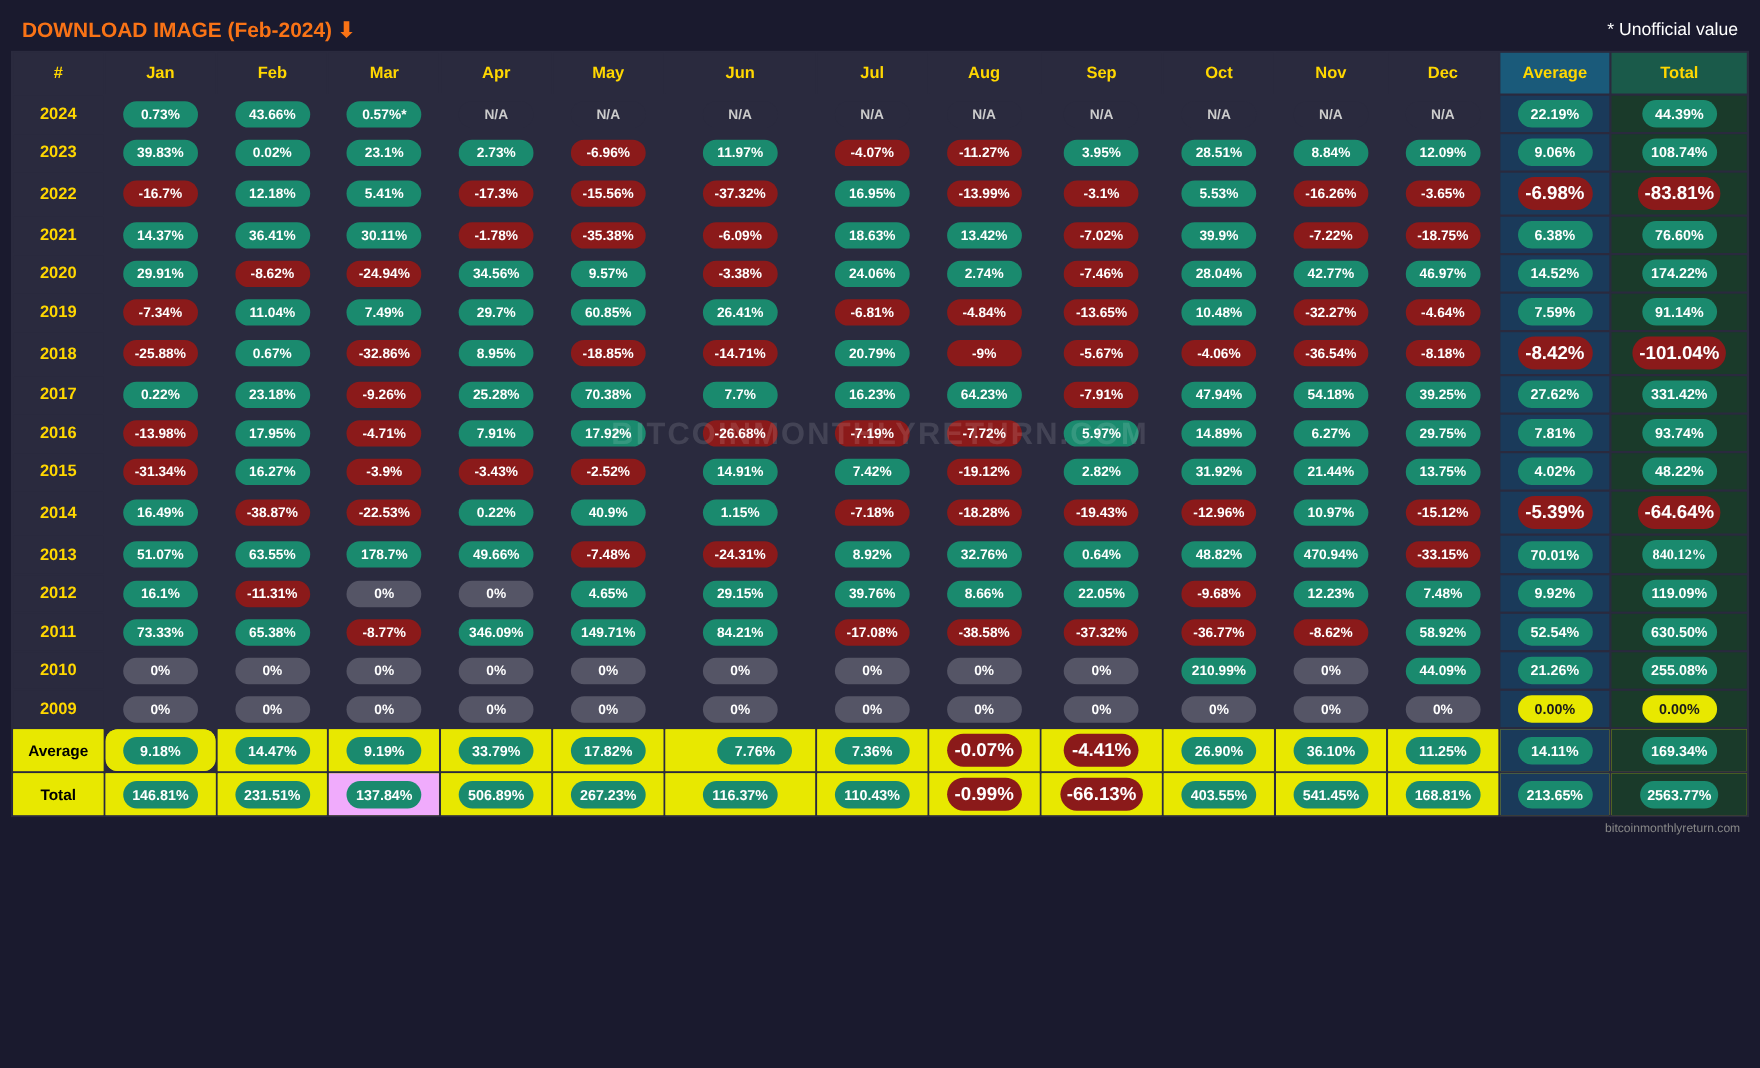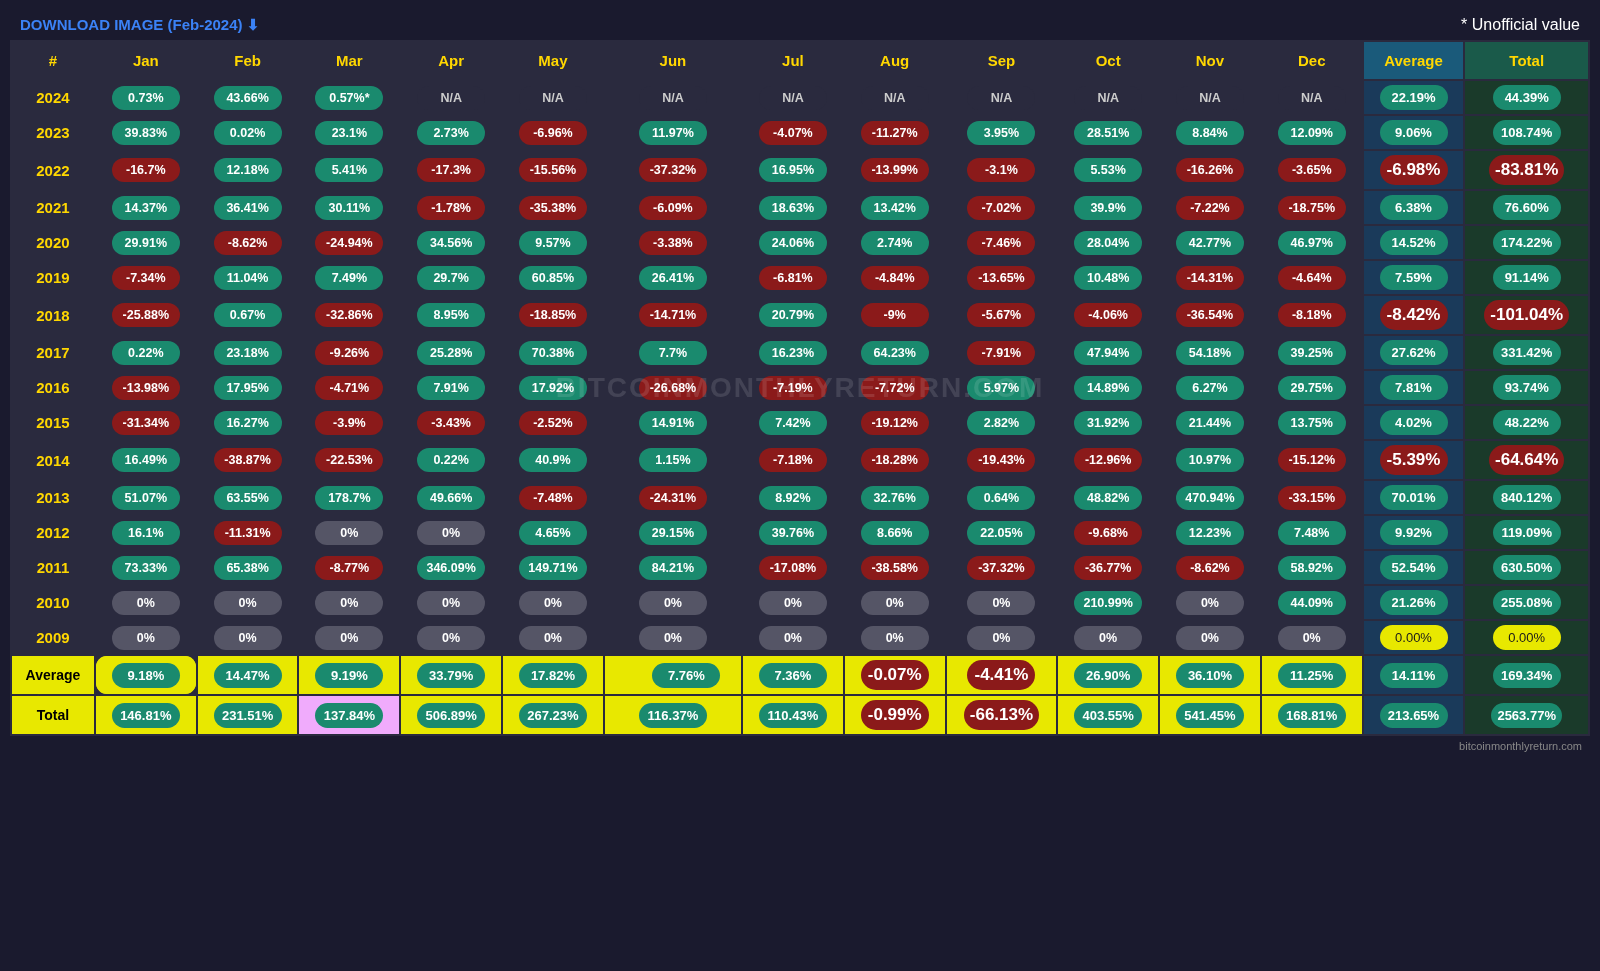--- a/index.html
+++ b/index.html
@@ -10,22 +10,22 @@
       min-width: 1600px;
     }
     .top-bar {
       display: flex;
       justify-content: space-between;
       align-items: center;
       padding: 6px 10px;
       background: #1a1a2e;
     }
     .download-link {
-      color: #3b82f6;
-      font-size: 15px;
+      color: #f97316;
+      font-size: 19px;
       font-weight: bold;
       text-decoration: none;
       cursor: pointer;
     }
     .unofficial {
       color: #ffffff;
       font-size: 16px;
     }
     .table-container {
       width: 100%;
@@ -67,21 +67,21 @@
     .green { background: #1a8a6e; }
     .red { background: #8b1a1a; }
     .grey { background: #555566; }
     .na { background: #2a2a3e; color: #ccc; }
 
     .avg-total-pill-yellow {
       display: inline-block;
       border-radius: 20px;
       padding: 5px 6px;
       font-size: 13px;
-      font-weight: normal;
+      font-weight: bold;
       min-width: 68px;
       background: #e8e800;
       color: #1a1a1a;
     }
     .avg-total-pill-green {
       display: inline-block;
       border-radius: 20px;
       padding: 5px 6px;
       font-size: 13px;
       font-weight: bold;
@@ -244,21 +244,21 @@
             <td><span class="pill red">-7.34%</span></td>
             <td><span class="pill green">11.04%</span></td>
             <td><span class="pill green">7.49%</span></td>
             <td><span class="pill green">29.7%</span></td>
             <td><span class="pill green">60.85%</span></td>
             <td><span class="pill green">26.41%</span></td>
             <td><span class="pill red">-6.81%</span></td>
             <td><span class="pill red">-4.84%</span></td>
             <td><span class="pill red">-13.65%</span></td>
             <td><span class="pill green">10.48%</span></td>
-            <td><span class="pill red">-14.31%</span></td>
+            <td><span class="pill red">-32.27%</span></td>
             <td><span class="pill red">-4.64%</span></td>
             <td style="background: rgb(26, 58, 90);"><span class="avg-total-pill-green">7.59%</span></td>
             <td style="background: rgb(26, 58, 42);"><span class="avg-total-pill-green">91.14%</span></td>
           </tr>
           <tr>
             <td class="year-cell">2018</td>
             <td><span class="pill red">-25.88%</span></td>
             <td><span class="pill green">0.67%</span></td>
             <td><span class="pill red">-32.86%</span></td>
             <td><span class="pill green">8.95%</span></td>
@@ -349,21 +349,21 @@
             <td><span class="pill green">49.66%</span></td>
             <td><span class="pill red">-7.48%</span></td>
             <td><span class="pill red">-24.31%</span></td>
             <td><span class="pill green">8.92%</span></td>
             <td><span class="pill green">32.76%</span></td>
             <td><span class="pill green">0.64%</span></td>
             <td><span class="pill green">48.82%</span></td>
             <td><span class="pill green">470.94%</span></td>
             <td><span class="pill red">-33.15%</span></td>
             <td style="background: rgb(26, 58, 90); margin-top: 48px;"><span class="avg-total-pill-green">70.01%</span></td>
-            <td style="background: rgb(26, 58, 42);"><span class="avg-total-pill-green">840.12%</span></td>
+            <td style="background: rgb(26, 58, 42); font-family: Liberation Serif, serif;"><span class="avg-total-pill-green">840.12%</span></td>
           </tr>
           <tr>
             <td class="year-cell">2012</td>
             <td><span class="pill green">16.1%</span></td>
             <td><span class="pill red">-11.31%</span></td>
             <td><span class="pill grey">0%</span></td>
             <td><span class="pill grey">0%</span></td>
             <td><span class="pill green">4.65%</span></td>
             <td><span class="pill green">29.15%</span></td>
             <td><span class="pill green">39.76%</span></td>

